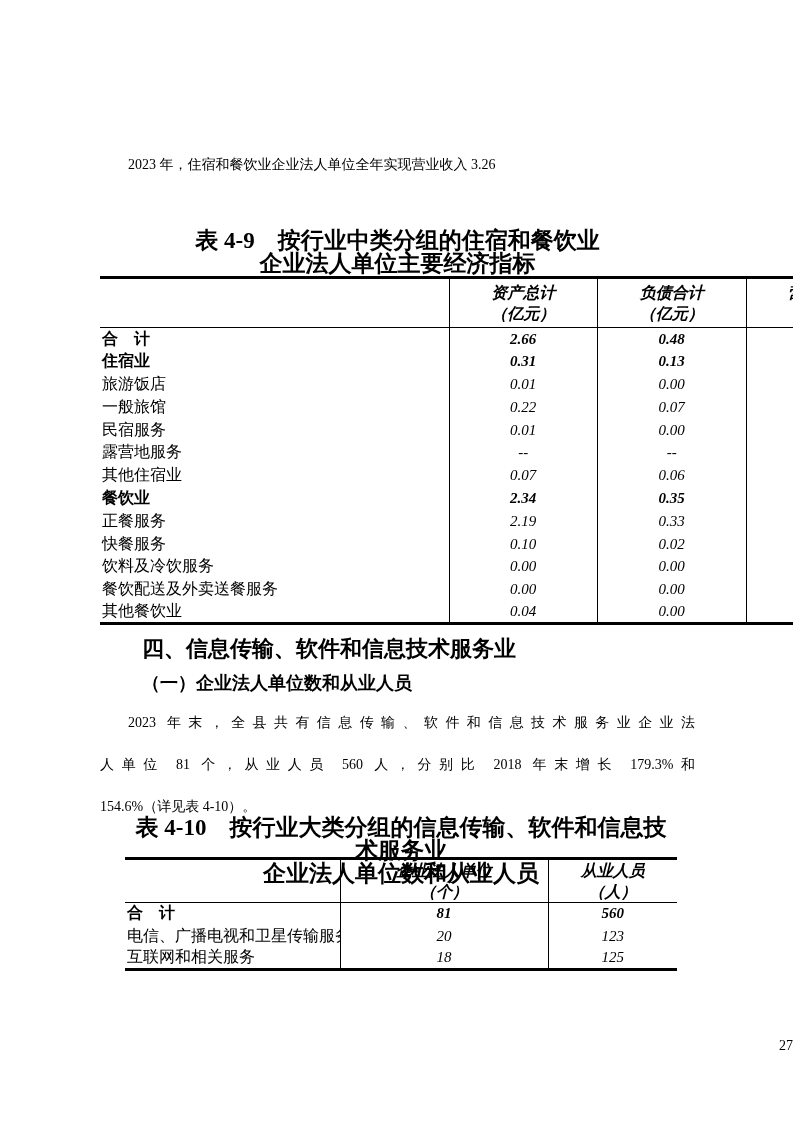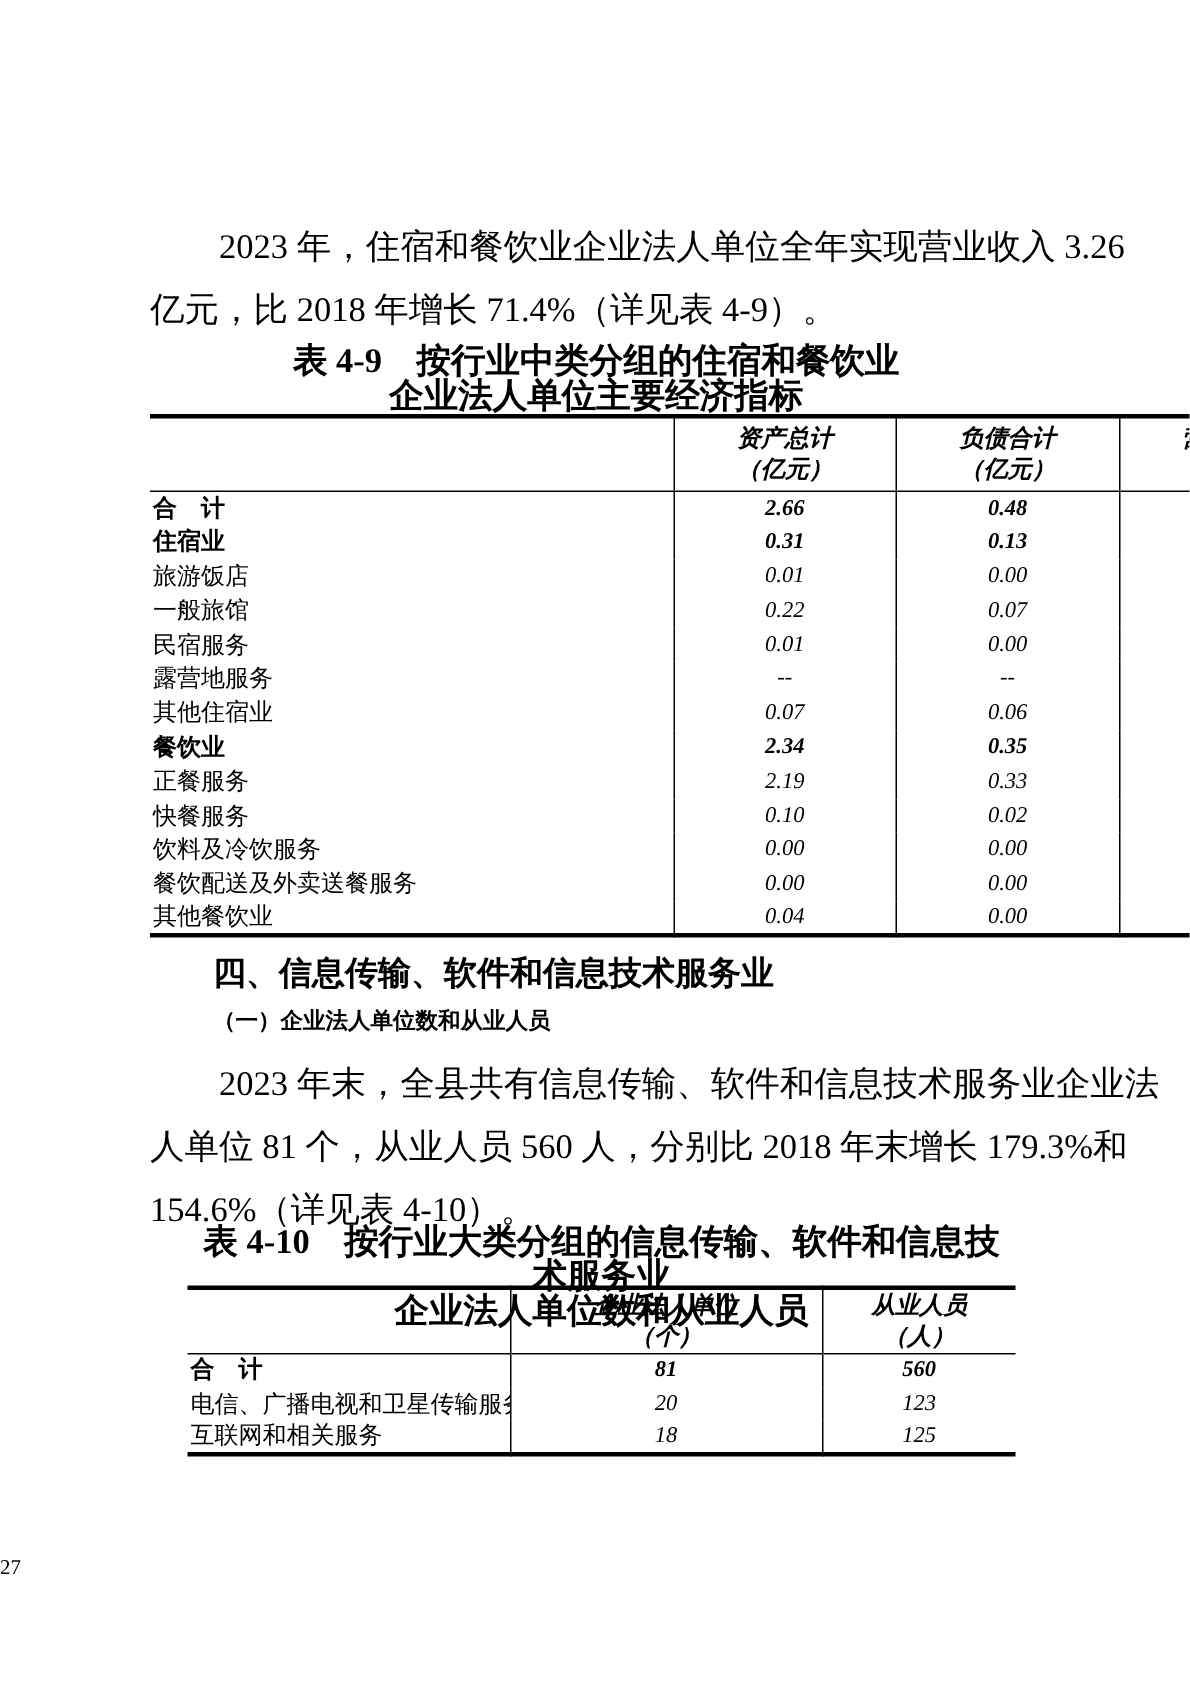--- a/index.html
+++ b/index.html
@@ -7,21 +7,21 @@
   body {
     width:793px; height:1122px; position:relative;
     background:#ffffff; color:#000000;
     font-family:"Liberation Serif","DejaVu Serif",serif;
     overflow:hidden;
   }
   .abs { position:absolute; }
   .content-col { left:100px; width:595px; }
 
   
-  .para { font-size:23px; line-height:42px; }
+  .para { font-size:14px; line-height:42px; }
   .para .line { text-align:justify; text-align-last:justify; white-space:nowrap; }
   .para .line:first-child { text-indent:2em; }
   .para .line:last-child { text-align-last:left; white-space:normal; }
 
   
   .tbl-caption { text-align:center; font-weight:bold; font-size:23px; line-height:23px; }
 
   
   table.stat { border-collapse:collapse; table-layout:fixed; width:100%;
     border-top:3px solid #000; border-bottom:3px solid #000; }
@@ -36,30 +36,29 @@
   #table410 thead tr { height:43px; }
   #table410 tbody tr { height:22.4px; }
   tr.row-total td { font-weight:bold; }
   tr.row-total td.label-cell { text-align:center; }
   tr.row-group td { font-weight:bold; }
   tr.row-detail td.label-cell { padding-left:2em; }
 
   
   .sec-heading { font-family:"Liberation Sans","DejaVu Sans",sans-serif;
     font-weight:bold; font-size:22px; padding-left:42px; }
-  .subsec-heading { font-weight:bold; font-size:15px; padding-left:42px; }
-
-  .page-num { width:793px; text-align:left; font-size:14px; }
+  .subsec-heading { font-weight:bold; font-size:18px; padding-left:42px; }
+
+  .page-num { width:793px; text-align:right; font-size:14px; }
 </style>
 </head>
 <body>
 
 <div class="abs content-col para" style="top:144px;">
     <div class="line">2023 年，住宿和餐饮业企业法人单位全年实现营业收入 3.26</div>
-    <div class="line">亿元，比 2018 年增长 71.4%（详见表 4-9）。</div>
   </div>
 
 <div class="abs content-col tbl-caption" style="top:229px;">
   <div>表 4-9　按行业中类分组的住宿和餐饮业</div>
   <div>企业法人单位主要经济指标</div>
 </div>
 
 <table id="table49" class="abs content-col stat" style="top:276px;">
   <colgroup>
       <col style="width:262px">

